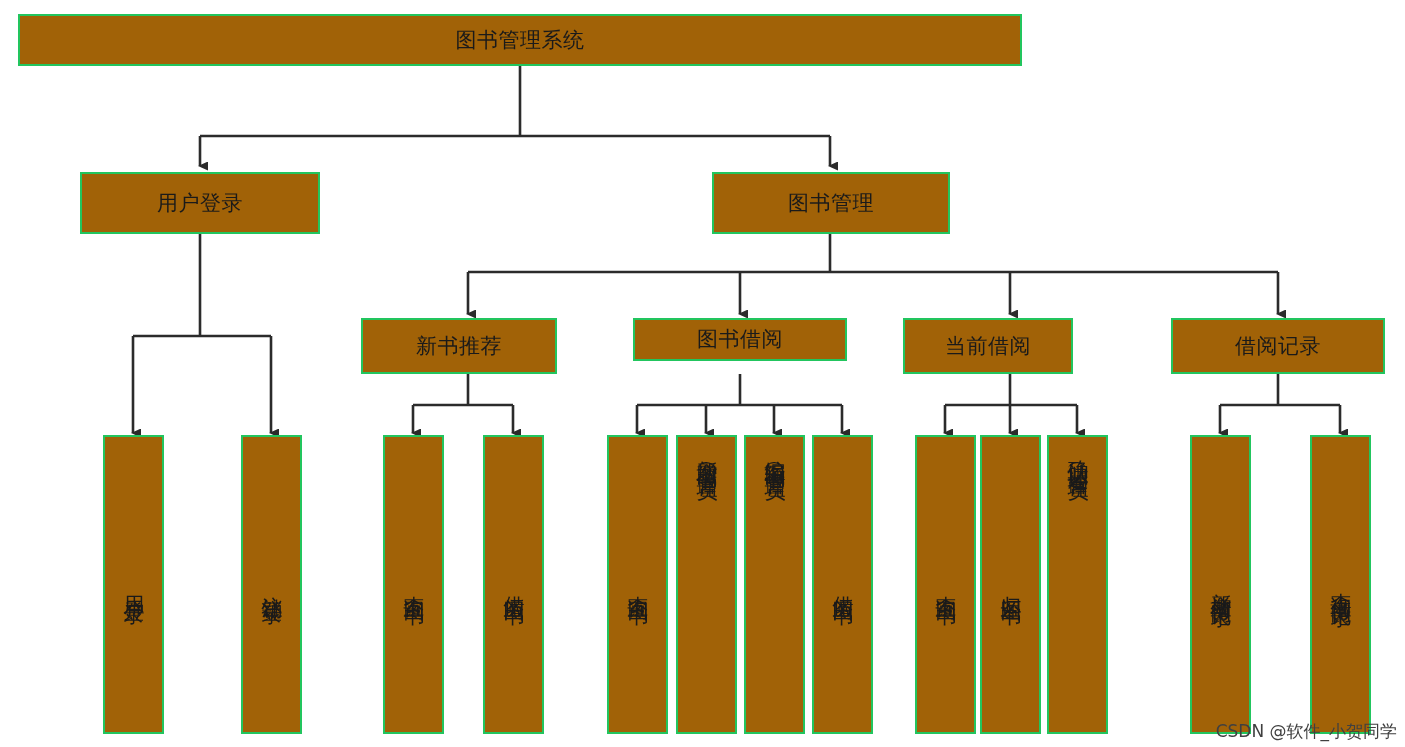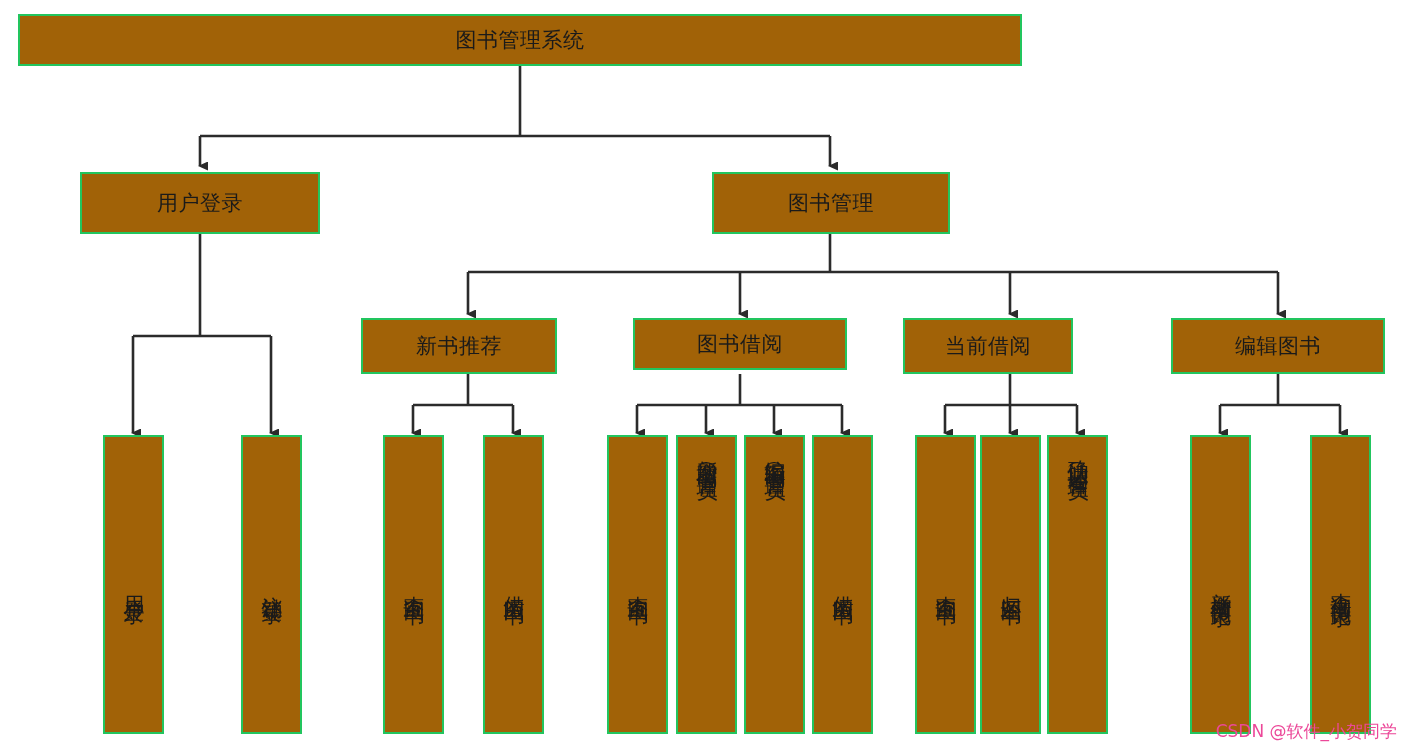--- a/index.html
+++ b/index.html
@@ -59,21 +59,21 @@
     text-orientation: upright;
     font-size: 21px;
     letter-spacing: 3px;
     line-height: 1;
     white-space: nowrap;
   }
   .watermark {
     position: absolute;
     right: 8px;
     bottom: 4px;
-    color: #ec4899;
+    color: #404040;
     font-size: 17px;
     white-space: nowrap;
     pointer-events: none;
   }
 </style>
 </head>
 <body>
 
 <div id="diagram-root">
 
@@ -134,28 +134,28 @@
   <div class="node-box" style="left:80px; top:172px; width:240px; height:62px;">
     <span class="node-label">用户登录</span>
   </div>
   <div class="node-box" style="left:712px; top:172px; width:238px; height:62px;">
     <span class="node-label">图书管理</span>
   </div>
 
   <div class="node-box" style="left:361px; top:318px; width:196px; height:56px;">
     <span class="node-label">新书推荐</span>
   </div>
-  <div class="node-box" style="left:633px; top:318px; width:214px; height:52px;">
+  <div class="node-box" style="left:633px; top:318px; width:214px; height:43px;">
     <span class="node-label">图书借阅</span>
   </div>
   <div class="node-box" style="left:903px; top:318px; width:170px; height:56px;">
     <span class="node-label">当前借阅</span>
   </div>
   <div class="node-box" style="left:1171px; top:318px; width:214px; height:56px;">
-    <span class="node-label">编辑图书</span>
+    <span class="node-label">借阅记录</span>
   </div>
 
   <div class="node-box vertical centered" style="left:103px; top:435px; width:61px; height:299px;">
     <span class="node-label">用户登录</span>
   </div>
   <div class="node-box vertical centered" style="left:241px; top:435px; width:61px; height:299px;">
     <span class="node-label">注销登录</span>
   </div>
 
   <div class="node-box vertical centered" style="left:383px; top:435px; width:61px; height:299px;">

